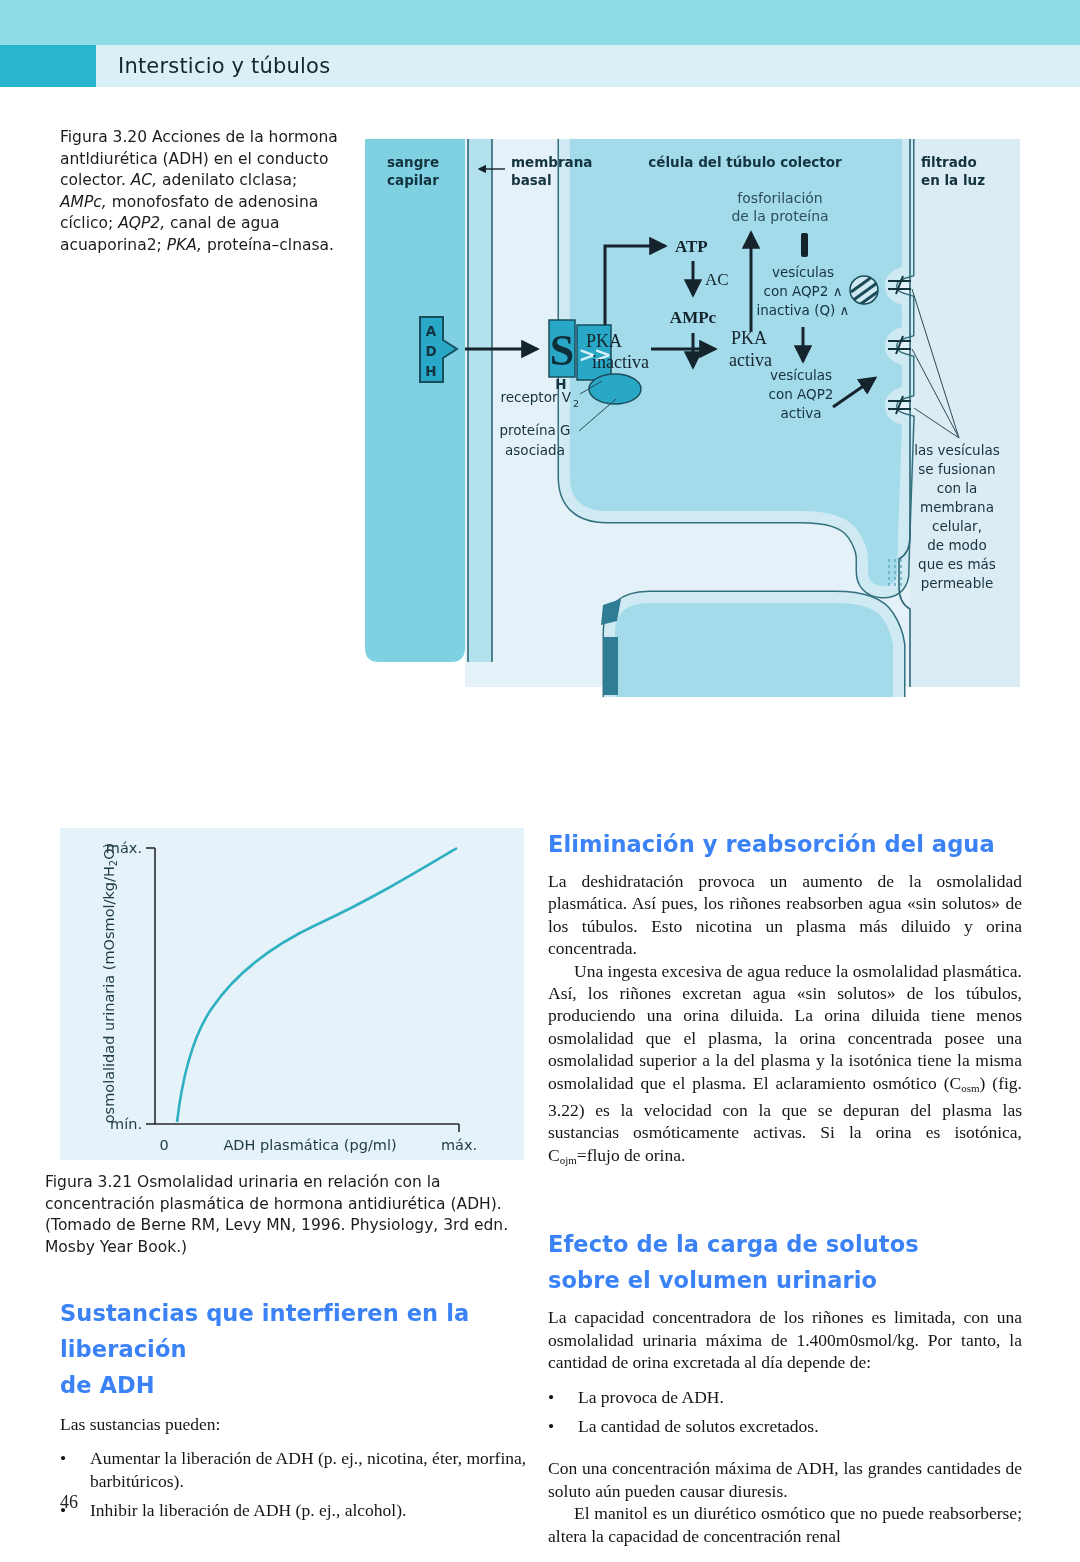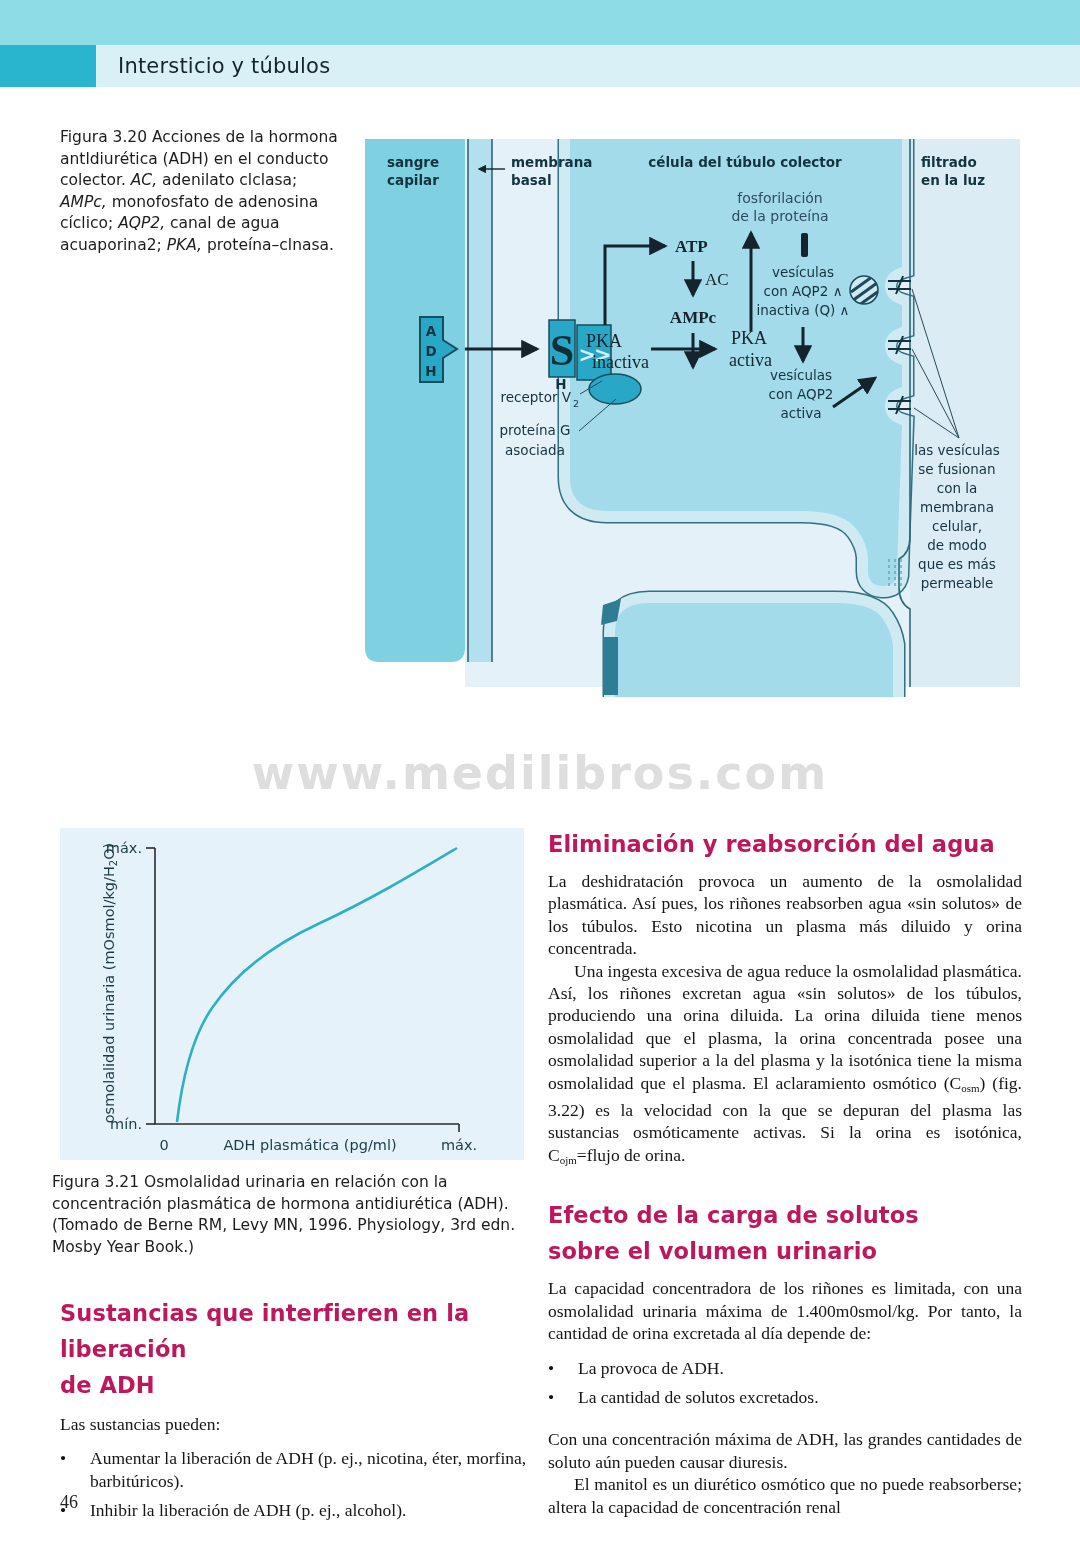--- a/index.html
+++ b/index.html
@@ -18,25 +18,25 @@
   .diagram{position:absolute;left:365px;top:139px;width:655px;height:558px;}
   
   .watermark{position:absolute;left:0;top:746px;width:1080px;text-align:center;
              font-size:46px;font-weight:bold;color:#dedede;letter-spacing:2px;}
   
   .chartbox{position:absolute;left:60px;top:828px;width:464px;height:332px;background:#e6f2f9;}
   .ylab{position:absolute;left:-100px;top:146px;width:300px;text-align:center;
         transform:rotate(-90deg);font-size:14.5px;color:#1c3a46;}
   .ylab .sub{font-size:10px;vertical-align:-3px;}
   
-  .cap321{position:absolute;left:52px;top:1172px;width:468px;font-size:15.5px;line-height:21.5px;color:#1c1c1c;}
+  .cap321{position:absolute;left:45px;top:1172px;width:468px;font-size:15.5px;line-height:21.5px;color:#1c1c1c;}
   
   .leftcol{position:absolute;left:60px;top:1295px;width:470px;}
   .rightcol{position:absolute;left:548px;top:826px;width:474px;}
-  h2.sect{font-size:22.5px;font-weight:600;color:#be185d;margin:0 0 10px 0;line-height:1.6;
+  h2.sect{font-size:22.5px;font-weight:600;color:#3b82f6;margin:0 0 10px 0;line-height:1.6;
           font-family:"DejaVu Sans",sans-serif;letter-spacing:.1px;}
   .body, .bullets{font-family:"Liberation Serif",serif;font-size:17.5px;line-height:22.4px;color:#151515;}
   .para{margin:0;text-align:justify;}
   .para.ind{text-indent:26px;}
   .sub{font-size:11px;vertical-align:-3px;}
   .bullets{margin:12px 0 0 0;}
   .bullet{display:flex;margin-bottom:7px;}
   .bullet .dot{width:30px;flex:0 0 30px;}
   .bullet .btxt{flex:1;}
   .pagenum{position:absolute;left:60px;top:1492px;font-family:"Liberation Serif",serif;font-size:18px;color:#222;}
@@ -192,21 +192,20 @@
         <text class="dtxt" x="592" y="354" text-anchor="middle">con la</text>
         <text class="dtxt" x="592" y="373" text-anchor="middle">membrana</text>
         <text class="dtxt" x="592" y="392" text-anchor="middle">celular,</text>
         <text class="dtxt" x="592" y="411" text-anchor="middle">de modo</text>
         <text class="dtxt" x="592" y="430" text-anchor="middle">que es más</text>
         <text class="dtxt" x="592" y="449" text-anchor="middle">permeable</text>
       </g>
     </svg>
   </div>
 
-  <div class="watermark">www.medilibros.com</div>
 
   <div class="chartbox">
     <div class="ylab">
       <span>osmolalidad urinaria (mOsmol/kg/H</span><span class="sub">2</span><span>O)</span>
     </div>
     <svg width="464" height="332" viewBox="0 0 464 332" xmlns="http://www.w3.org/2000/svg">
       <path d="M 95,20 L 95,296 L 399,296" fill="none" stroke="#2b2b2b" stroke-width="1.6"></path>
       <line x1="86" y1="20" x2="95" y2="20" stroke="#2b2b2b" stroke-width="1.6"></line>
       <line x1="86" y1="296" x2="95" y2="296" stroke="#2b2b2b" stroke-width="1.6"></line>
       <line x1="399" y1="296" x2="399" y2="304" stroke="#2b2b2b" stroke-width="1.6"></line>
@@ -243,21 +242,21 @@
 
   <div class="rightcol">
     <h2 class="sect" style="margin-bottom:8px;">Eliminación y reabsorción del agua</h2>
     <div class="body">
       <p class="para">La deshidratación provoca un aumento de la osmolalidad plasmática. Así pues, los riñones reabsorben agua «sin solutos» de los túbulos. Esto nicotina un plasma más diluido y orina concentrada.</p>
       <p class="para ind">
         <span>Una ingesta excesiva de agua reduce la osmolalidad plasmática. Así, los riñones excretan agua «sin solutos» de los túbulos, produciendo una orina diluida. La orina diluida tiene menos osmolalidad que el plasma, la orina concentrada posee una osmolalidad superior a la del plasma y la isotónica tiene la misma osmolalidad que el plasma. El aclaramiento osmótico (C</span><span class="sub">osm</span><span>) (fig. 3.22) es la velocidad con la que se depuran del plasma las sustancias osmóticamente activas. Si la orina es isotónica, C</span><span class="sub">ojm</span><span>=flujo de orina.</span>
       </p>
     </div>
 
-    <h2 class="sect" style="margin-top:26px;margin-bottom:8px;">
+    <h2 class="sect" style="margin-top:55px;margin-bottom:8px;">
       <span>Efecto de la carga de solutos</span><br>
       <span>sobre el volumen urinario</span>
     </h2>
     <div class="body">
       <p class="para">La capacidad concentradora de los riñones es limitada, con una osmolalidad urinaria máxima de 1.400m0smol/kg. Por tanto, la cantidad de orina excretada al día depende de:</p>
     </div>
     <div class="bullets">
       <div class="bullet">
         <span class="dot">•</span>
         <span class="btxt">La provoca de ADH.</span>

